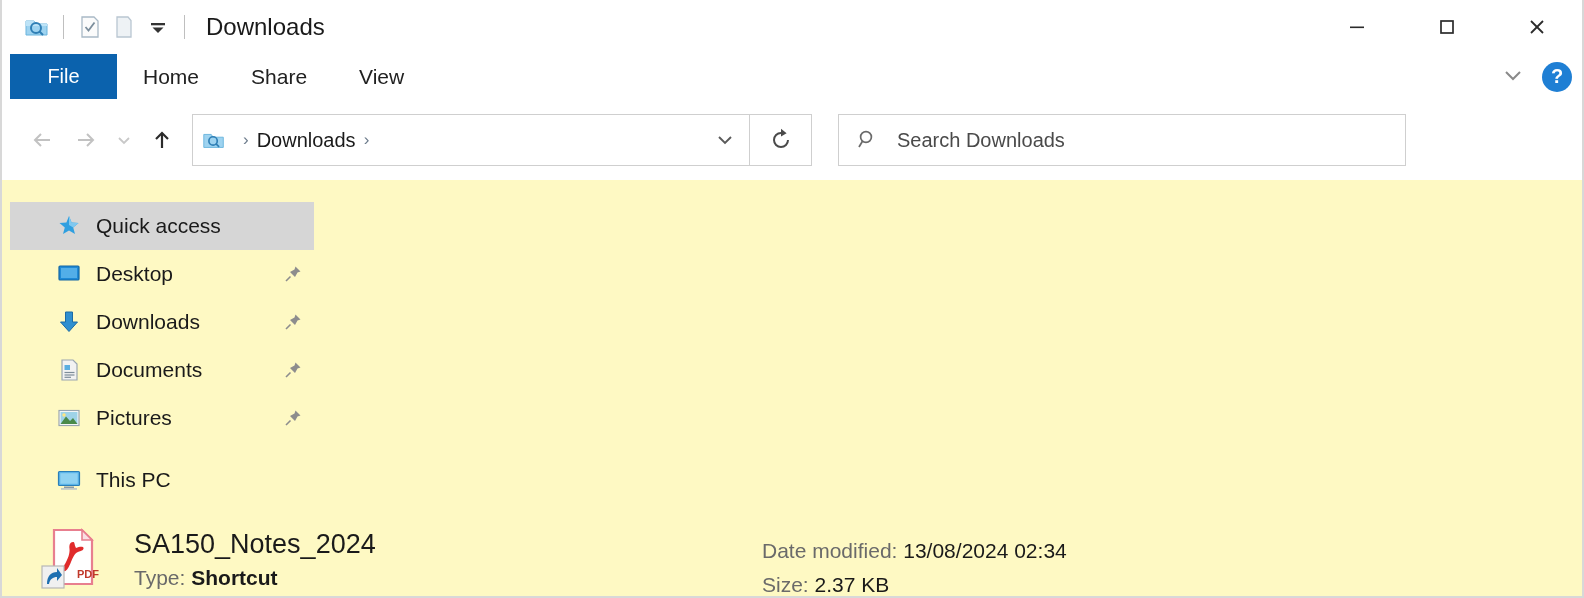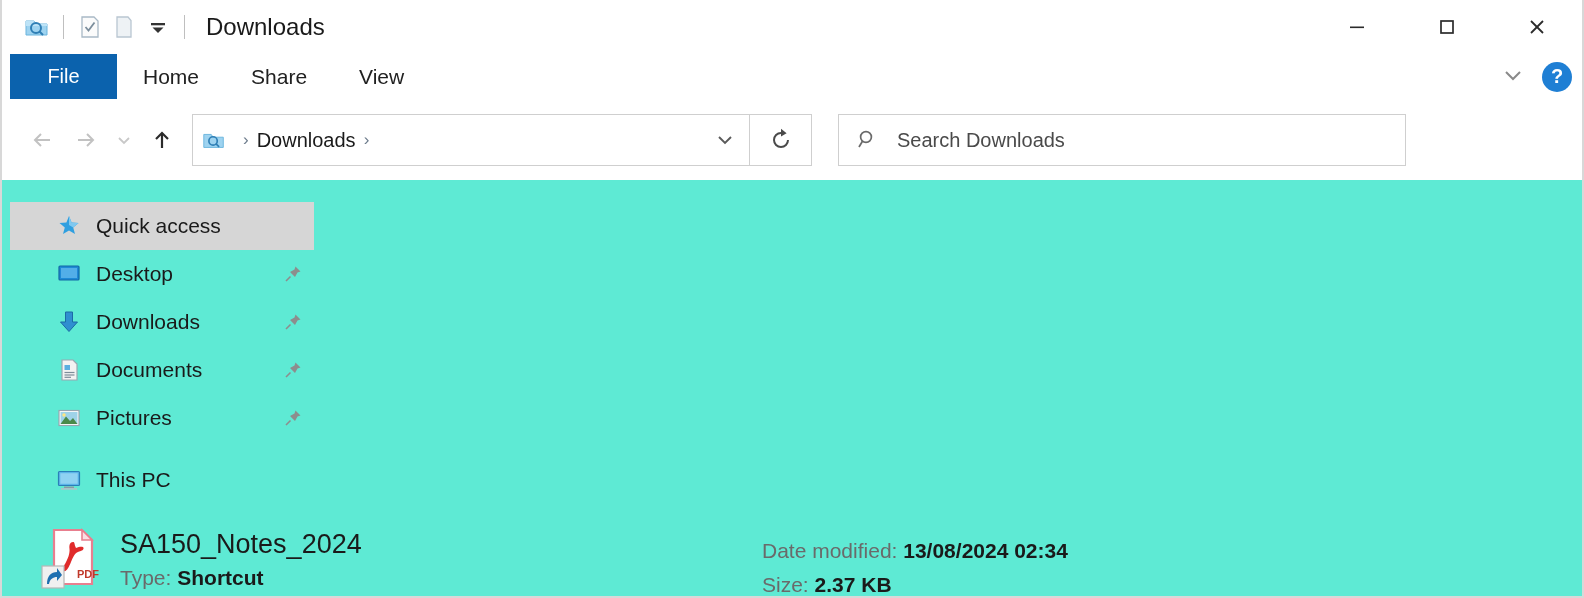--- a/index.html
+++ b/index.html
@@ -7,21 +7,21 @@
     padding: 0;
     background: #ffffff;
   }
   body {
     font-family: "Liberation Sans", sans-serif;
   }
   #window {
     position: relative;
     width: 1584px;
     height: 598px;
-    background: #5eead4;
+    background: #fef9c3;
     border-left: 2px solid #d8d8d8;
     border-right: 2px solid #d8d8d8;
     border-bottom: 2px solid #d8d8d8;
     box-sizing: border-box;
     overflow: hidden;
   }
 
   
   .titlebar {
     position: absolute;
@@ -277,21 +277,21 @@
     height: 80px;
     box-sizing: border-box;
   }
   .file-icon {
     width: 62px;
     height: 68px;
     position: relative;
     flex: 0 0 62px;
   }
   .file-texts {
-    margin-left: 18px;
+    margin-left: 32px;
     display: flex;
     flex-direction: column;
   }
   .file-name {
     font-size: 27px;
     color: #1a1a1a;
     line-height: 36px;
     white-space: nowrap;
   }
   .file-meta {
@@ -312,21 +312,21 @@
     flex-direction: column;
   }
   .detail-line {
     font-size: 21px;
     line-height: 34px;
     color: #6a6a6a;
     white-space: nowrap;
   }
   .detail-line b {
     color: #1a1a1a;
-    font-weight: bold;
+    font-weight: normal;
   }
 </style>
 </head>
 <body>
 
 <div id="window">
 
   <div class="titlebar">
     <div class="qat">
 

